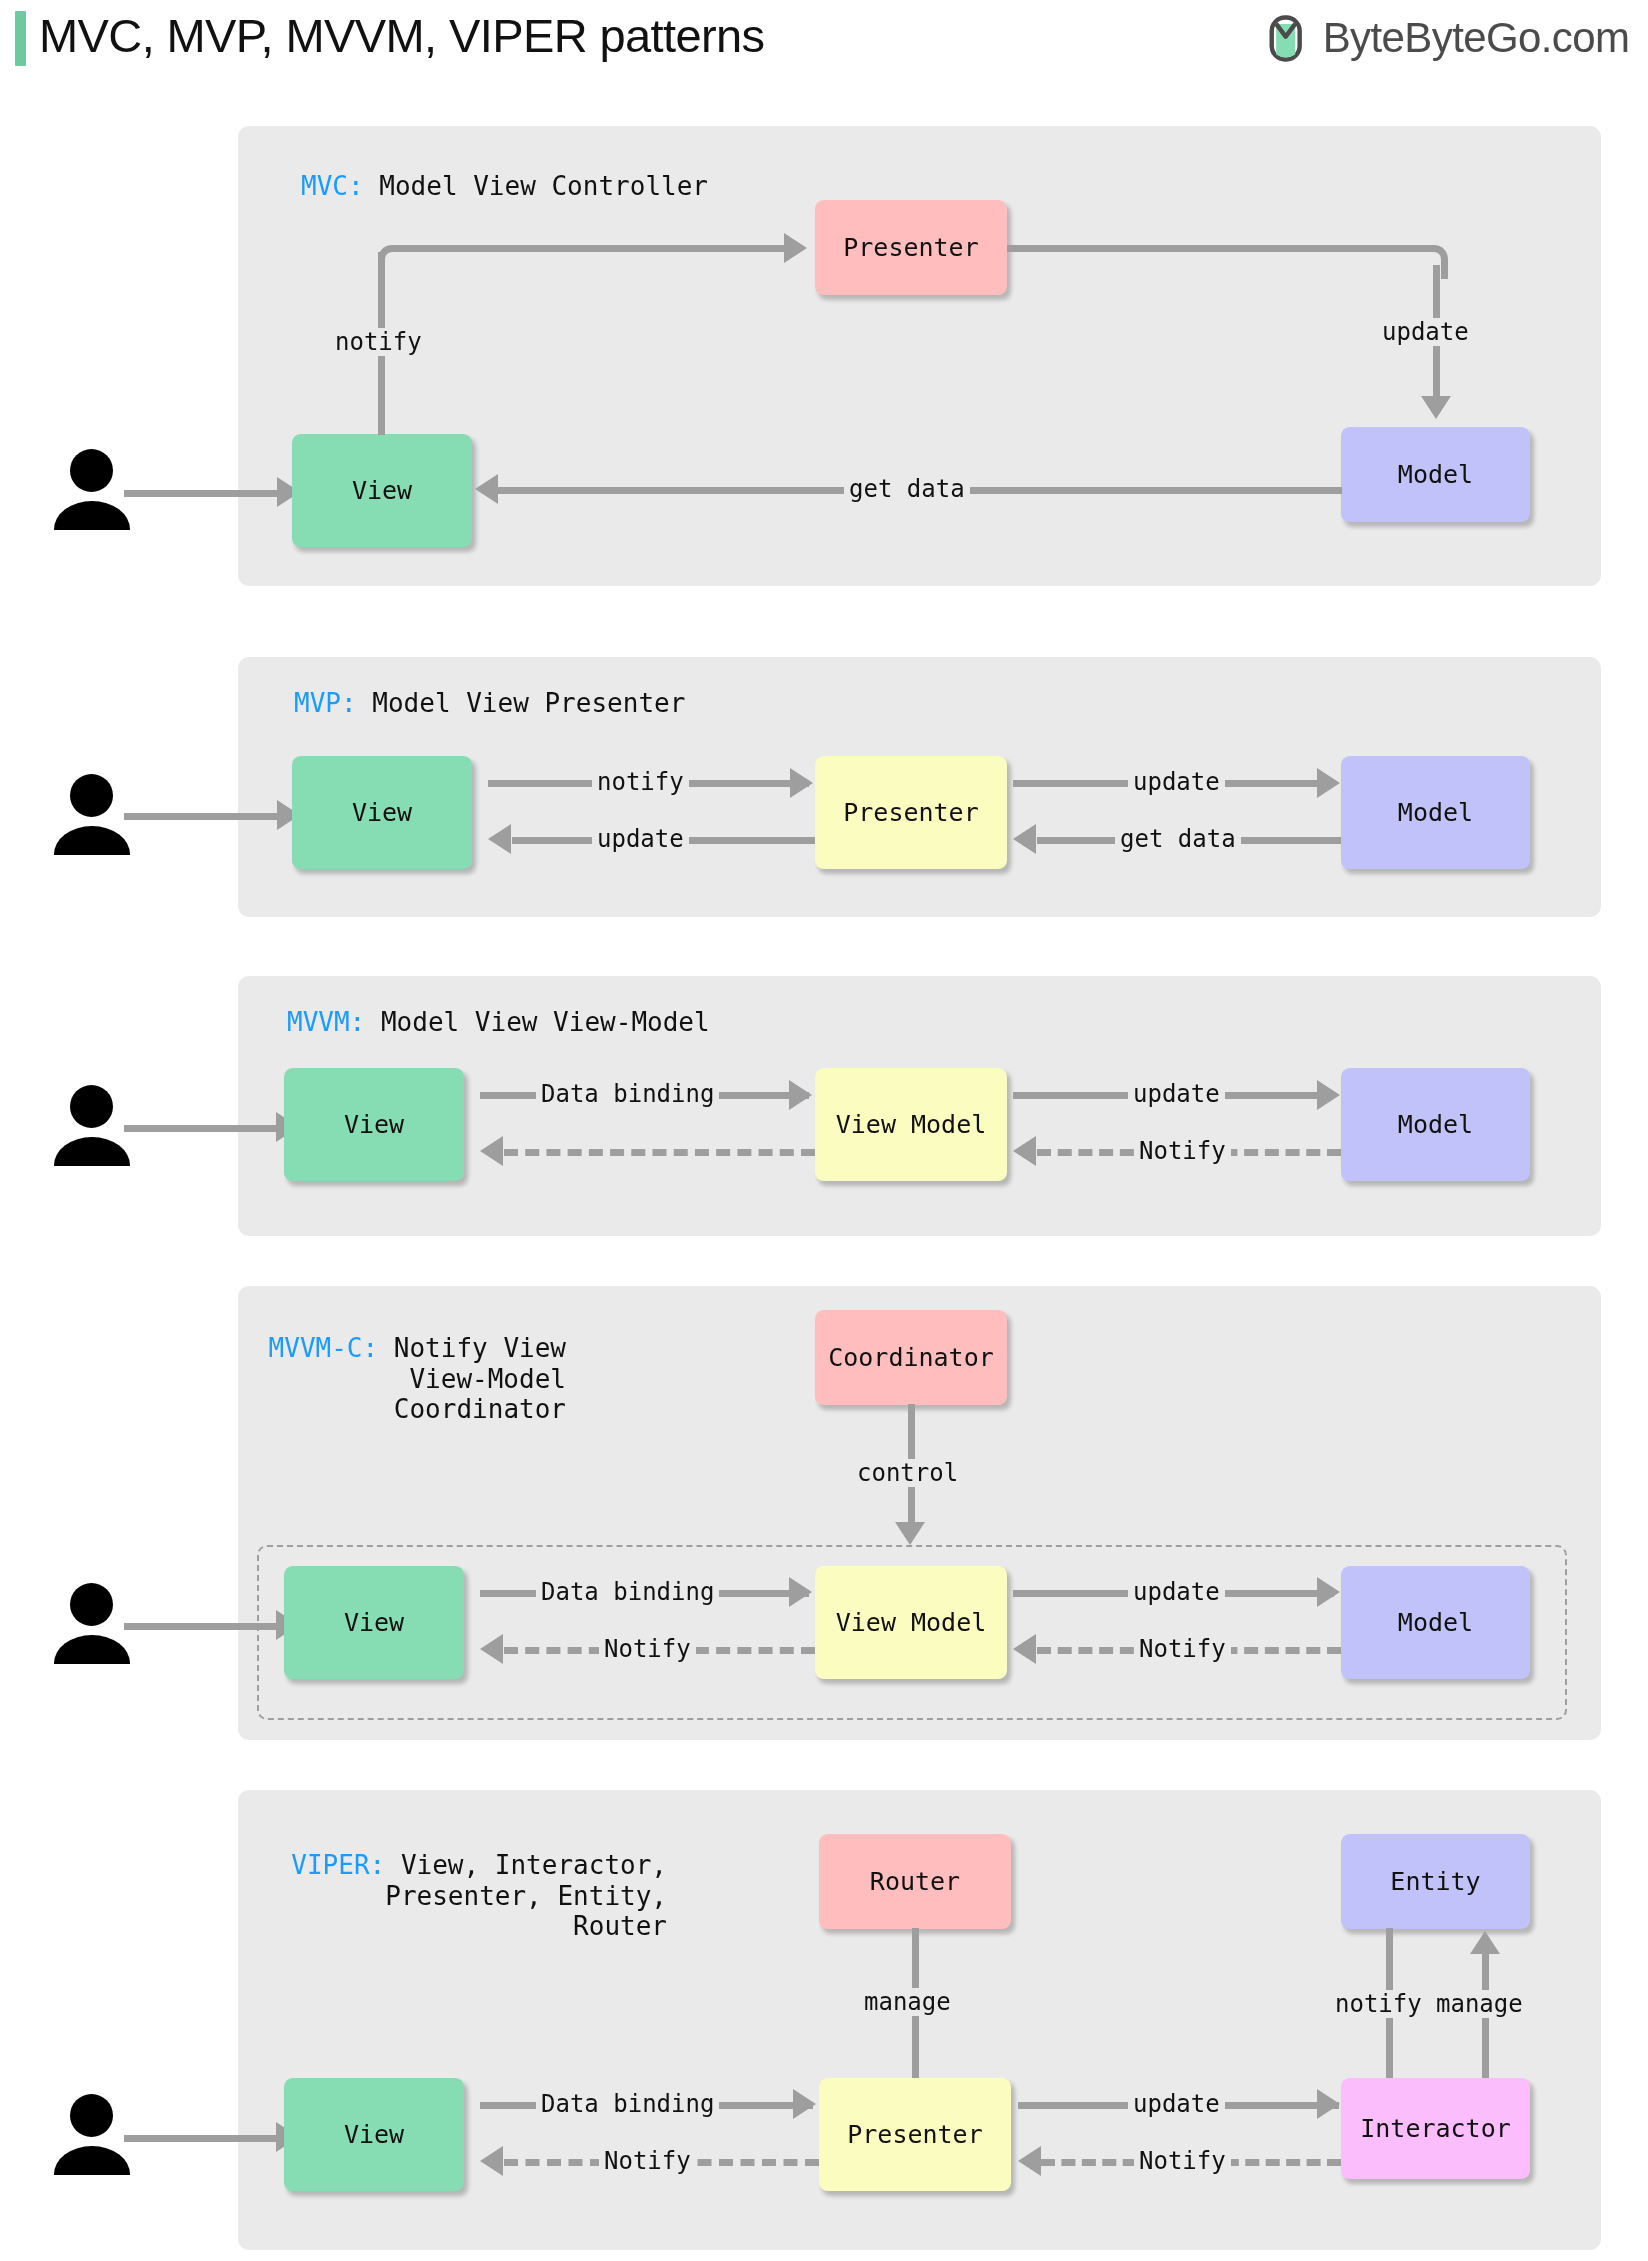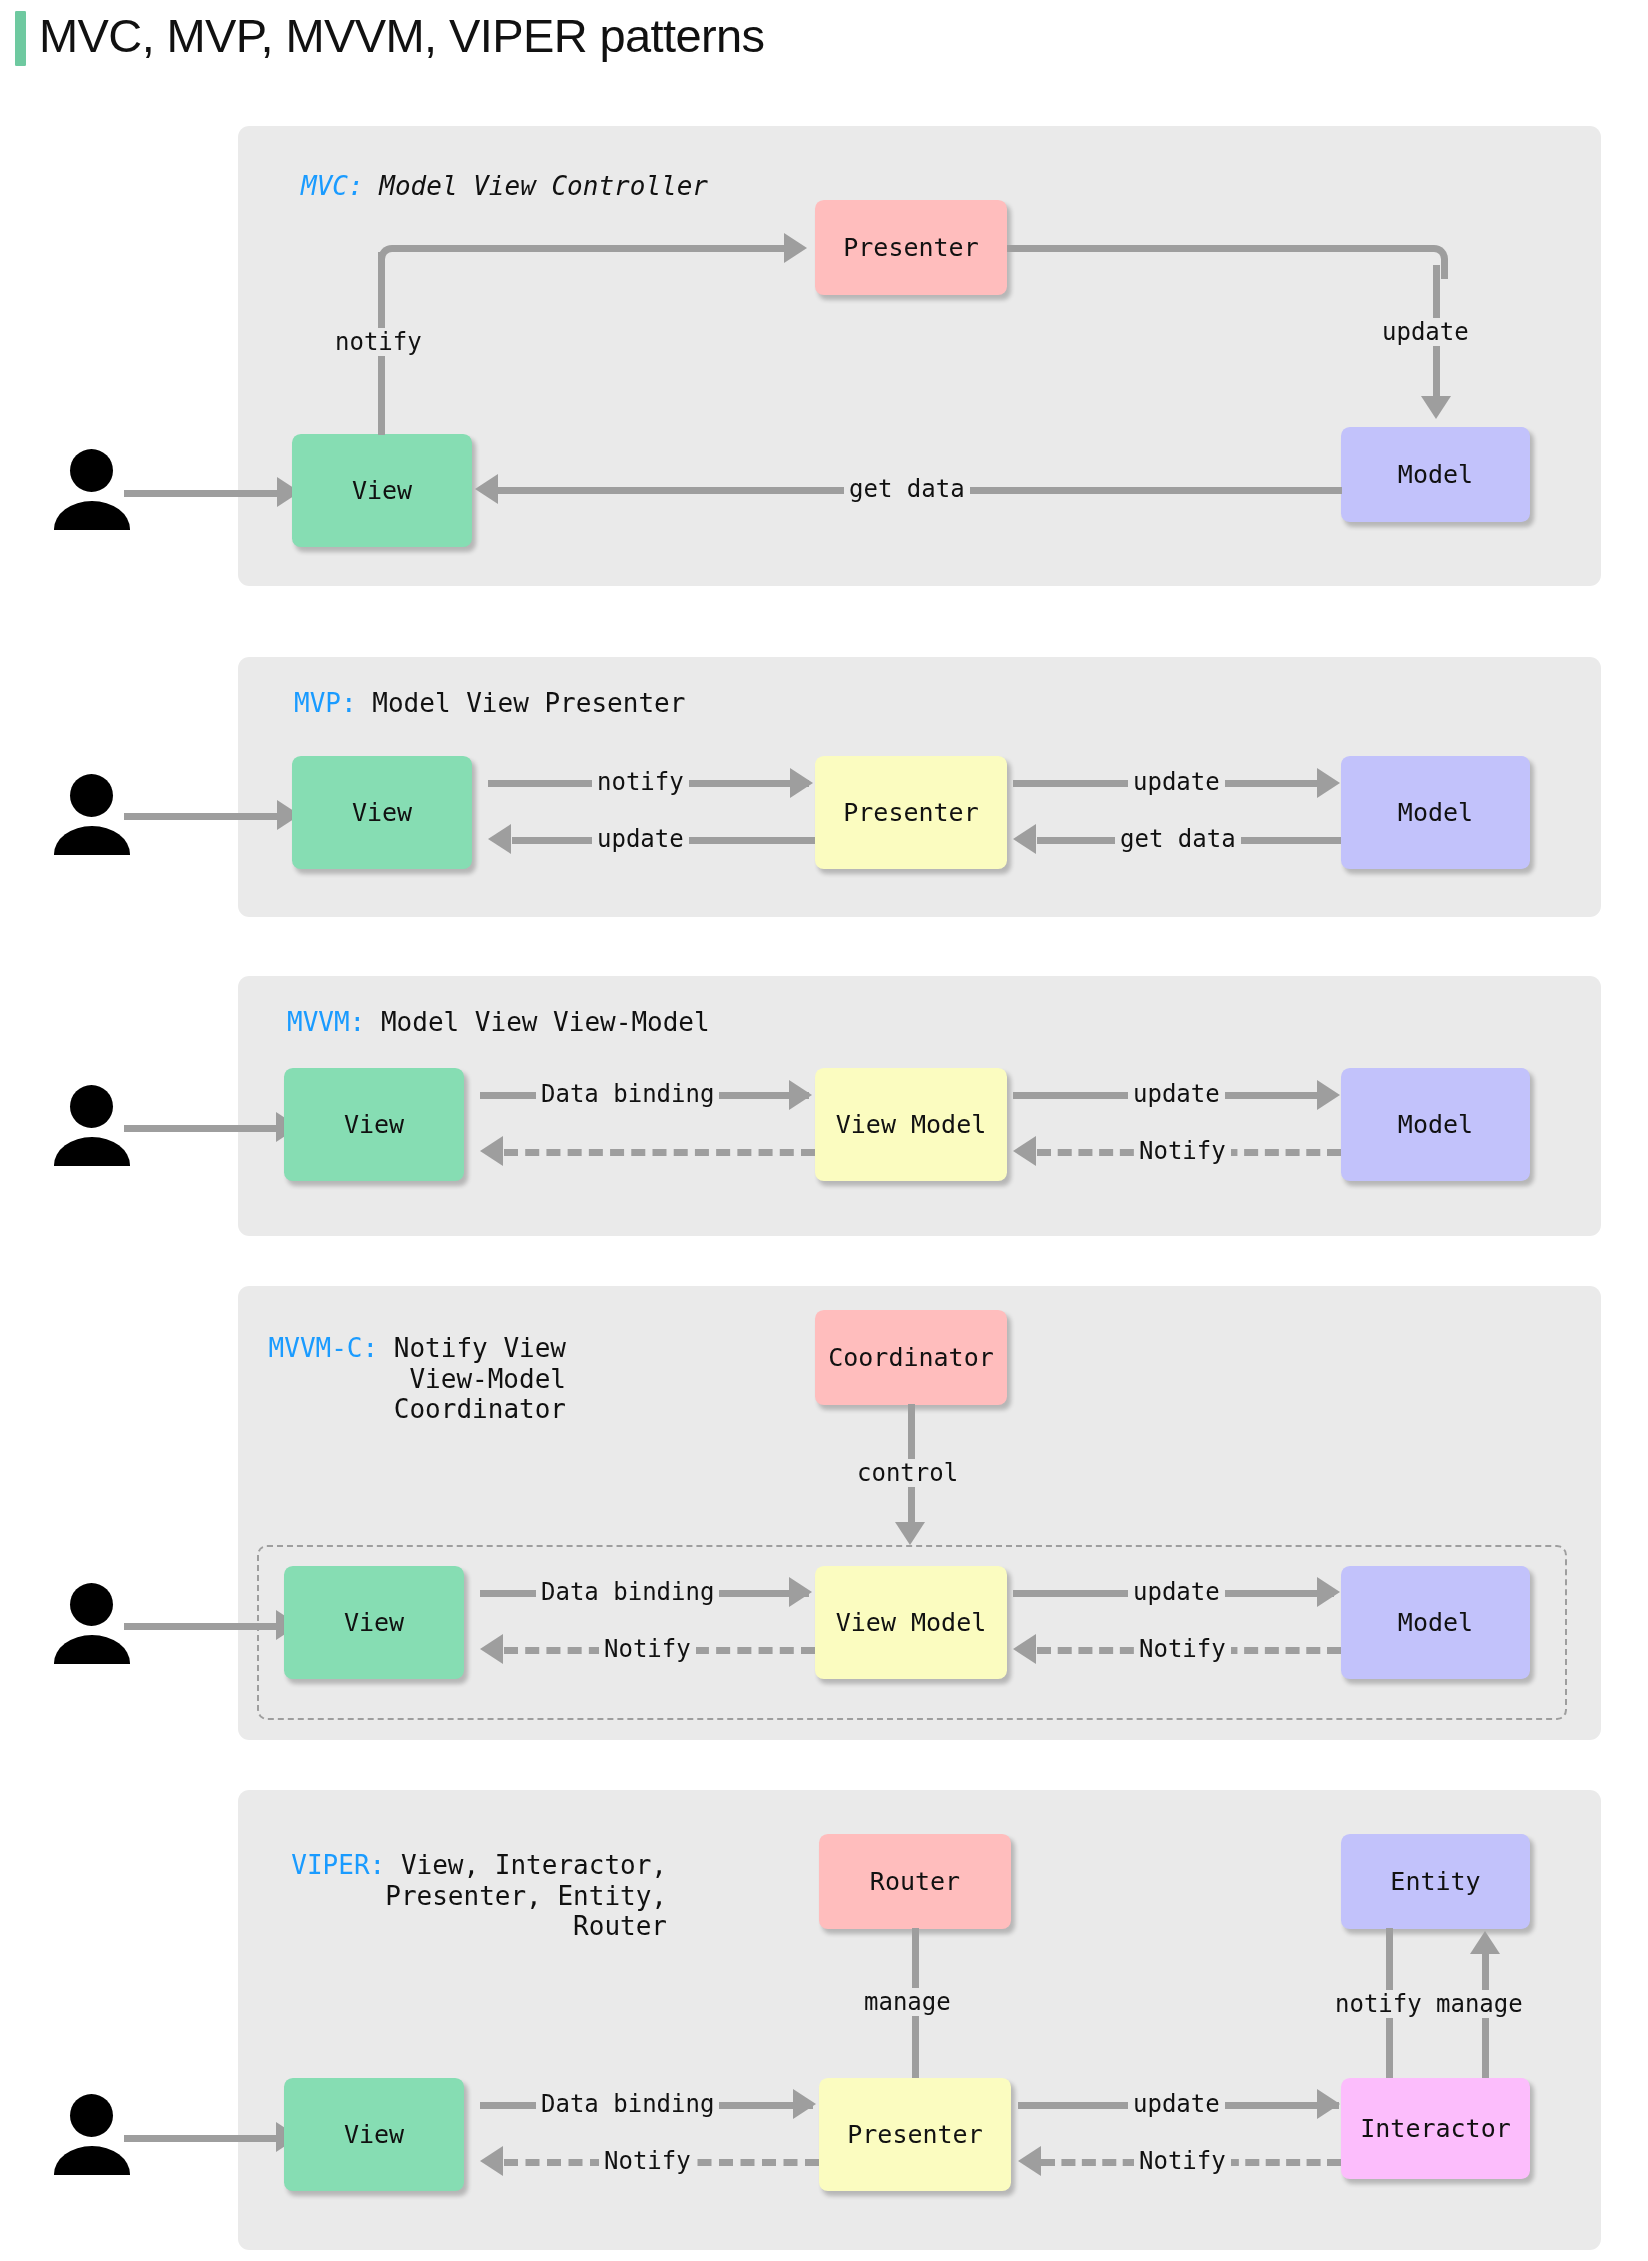--- a/index.html
+++ b/index.html
@@ -58,26 +58,36 @@
     white-space:nowrap;background:#eaeaea;padding:0 5px;}
 
   .dashbox{position:absolute;border:2.5px dashed #9e9e9e;border-radius:10px;}
 </style>
 </head>
 <body>
 
 <div id="header">
   <div id="title-bar"></div>
   <div id="page-title">MVC, MVP, MVVM, VIPER patterns</div>
+  <div id="brand">
+    <div id="brand-mark">
+      <svg width="47" height="47" viewBox="0 0 74 74">
+        <rect x="9" y="4" width="44" height="66" rx="21" fill="none" stroke="#4b4b4b" stroke-width="7"></rect>
+        <path d="M16 14 L46 14 L46 62 Q31 72 16 62 Z" fill="#86ddb3"></path>
+        <path d="M16 14 L31 34 L46 14" fill="none" stroke="#4b4b4b" stroke-width="7" stroke-linejoin="round"></path>
+      </svg>
+    </div>
+    <div id="brand-text">ByteByteGo.com</div>
+  </div>
 </div>
 
 <div class="panel" style="left:238px;top:126px;width:1363px;height:460px;">
 </div>
 
-<div class="caption" style="left:301px;top:171px;font-style:italic;"><span class="k">MVC:</span> <span>Model View Controller</span></div>
+<div class="caption" style="left:301px;top:171px;"><span class="k">MVC:</span> <span>Model View Controller</span></div>
 
 <div class="person" style="left:54px;top:449px;">
     <div class="head"></div>
     <div class="body"></div>
   </div>
 
 <div class="hline" style="left:124px;top:490px;width:158px;"></div>
 <div class="arrow-r" style="left:277px;top:477px;"></div>
 
 <div class="node n-green" style="left:292px;top:434px;width:180px;height:113px;">

